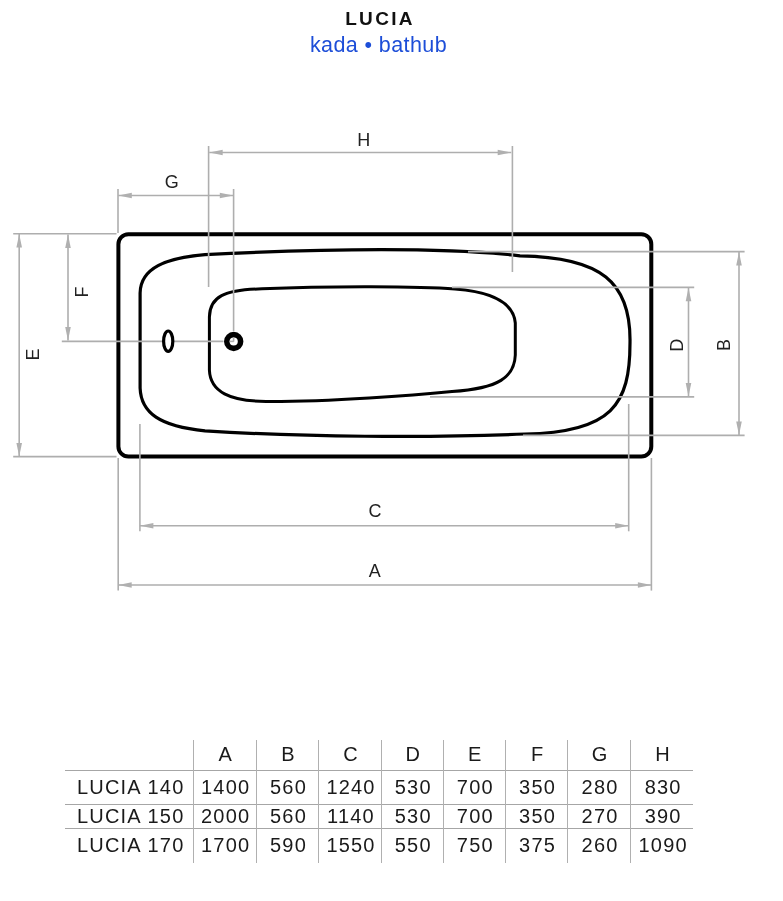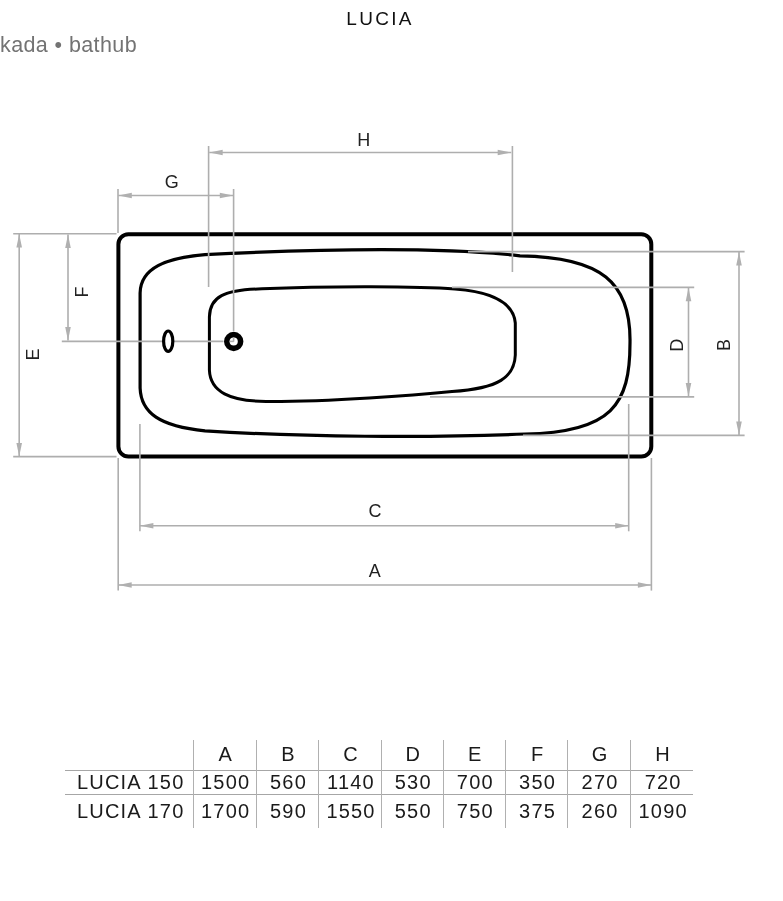--- a/index.html
+++ b/index.html
@@ -1,18 +1,18 @@
 <!DOCTYPE html>
 <html><head>
 <meta charset="utf-8">
 <style>
 html,body{margin:0;padding:0;background:#fff;}
 body{width:783px;height:901px;position:relative;font-family:"Liberation Sans",sans-serif;overflow:hidden;}
-#title{position:absolute;left:0;top:7.5px;width:760px;text-align:center;font-size:19px;font-weight:normal;color:#111;letter-spacing:2.3px;}
-#subtitle{position:absolute;left:0;top:33px;width:757px;font-size:21.5px;color:#737373;letter-spacing:0.4px;}
+#title{position:absolute;left:0;top:7.5px;width:760px;text-align:center;font-size:19px;font-weight:bold;color:#111;letter-spacing:2.3px;}
+#subtitle{position:absolute;left:0;top:33px;width:757px;text-align:center;font-size:21.5px;color:#1d4ed8;letter-spacing:0.4px;}
 svg{position:absolute;left:0;top:0;}
 table{position:absolute;left:64.8px;top:740.0px;border-collapse:collapse;table-layout:fixed;font-size:20px;color:#1a1a1a;letter-spacing:1.2px;}
 td{padding:0 0 0 2px;text-align:center;vertical-align:middle;border-left:1.6px solid #b0b0b0;border-top:1.6px solid #a6a6a6;white-space:nowrap;}
 td.n{border-left:none;padding-left:4px;}
 tr.h td{border-top:none;}
 </style>
 </head>
 <body>
 <div id="title">LUCIA</div>
 <div id="subtitle">kada • bathub</div>
@@ -120,30 +120,41 @@
         <td class="n"></td>
         <td>A</td>
         <td>B</td>
         <td>C</td>
         <td>D</td>
         <td>E</td>
         <td>F</td>
         <td>G</td>
         <td>H</td>
       </tr>
+  <tr style="height:34.3px">
+        <td class="n">LUCIA 140</td>
+        <td>1400</td>
+        <td>560</td>
+        <td>1240</td>
+        <td>530</td>
+        <td>700</td>
+        <td>350</td>
+        <td>280</td>
+        <td>830</td>
+      </tr>
   <tr style="height:16px">
         <td class="n">LUCIA 150</td>
-        <td>1500</td>
+        <td>2000</td>
         <td>560</td>
         <td>1140</td>
         <td>530</td>
         <td>700</td>
         <td>350</td>
         <td>270</td>
-        <td>720</td>
+        <td>390</td>
       </tr>
   <tr style="height:34.3px">
         <td class="n">LUCIA 170</td>
         <td>1700</td>
         <td>590</td>
         <td>1550</td>
         <td>550</td>
         <td>750</td>
         <td>375</td>
         <td>260</td>

